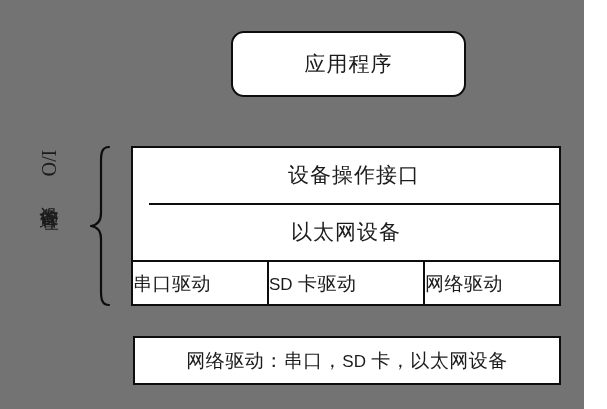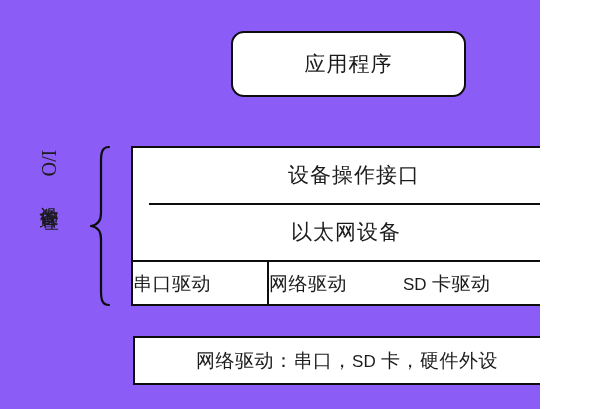--- a/index.html
+++ b/index.html
@@ -8,22 +8,23 @@
     background: #ffffff;
   }
   body {
     font-family: "Liberation Serif", "DejaVu Serif", serif;
     color: #1a1a1a;
   }
   #canvas {
     position: relative;
     width: 540px;
     height: 409px;
-    background: #8b5cf6;
+    background: #737373;
     overflow: hidden;
+    padding-left: 44px;
   }
 
   
   .app-box {
     position: absolute;
     left: 231px;
     top: 31px;
     width: 235px;
     height: 66px;
     box-sizing: border-box;
@@ -185,27 +186,27 @@
     </div>
 
     <div class="stack-row row-container">
       <span class="row-label">以太网设备</span>
     </div>
 
     <div class="stack-row row-drivers">
       <div class="driver-cell driver-cell-0">
         <span class="driver-label">串口驱动</span>
       </div>
+      <div class="driver-cell driver-cell-1">
+        <span class="driver-label"><span class="latin-run">SD</span>&nbsp;<span>卡驱动</span></span>
+      </div>
       <div class="driver-cell driver-cell-2">
         <span class="driver-label">网络驱动</span>
       </div>
-      <div class="driver-cell driver-cell-1">
-        <span class="driver-label"><span class="latin-run">SD</span>&nbsp;<span>卡驱动</span></span>
-      </div>
     </div>
 
   </div>
 
   <div class="hw-box">
-    <span class="hw-label"><span>网络驱动：串口，</span><span class="latin-run">SD</span>&nbsp;<span>卡，硬件外设</span></span>
+    <span class="hw-label"><span>网络驱动：串口，</span><span class="latin-run">SD</span>&nbsp;<span>卡，以太网设备</span></span>
   </div>
 
 </div>
 
 </body></html>

